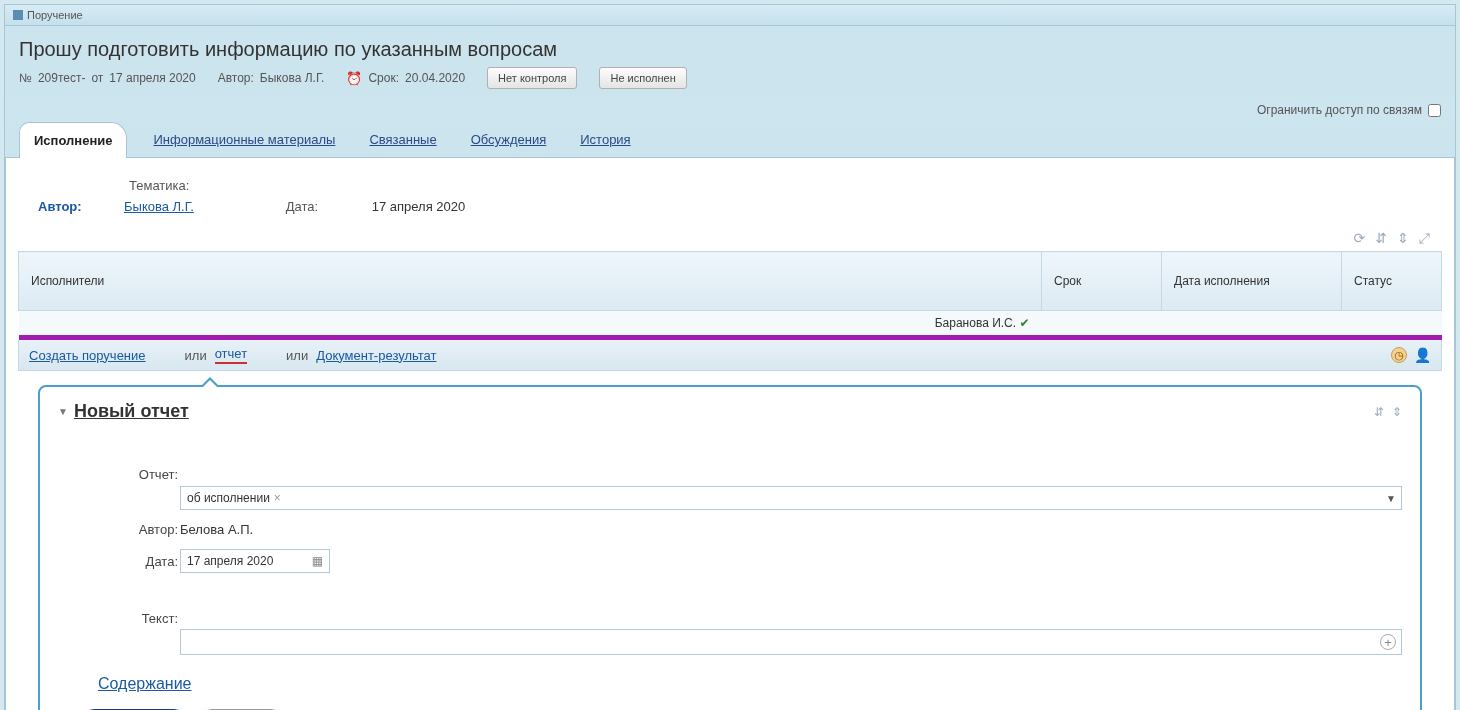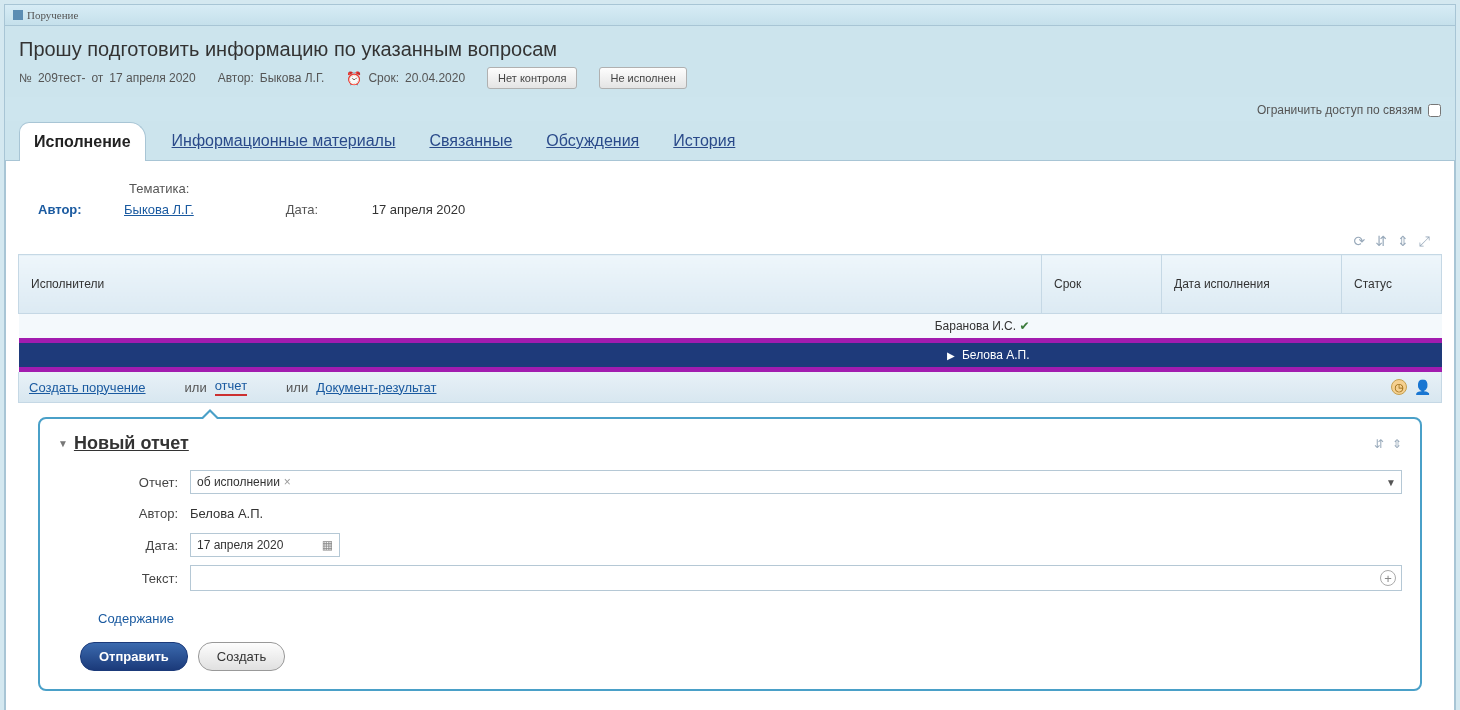--- a/index.html
+++ b/index.html
@@ -1,33 +1,33 @@
 <!DOCTYPE html>
 <html><head>
 <meta charset="utf-8">
 <style>
   * { box-sizing: border-box; margin: 0; padding: 0; }
   body { font-family: Verdana, Arial, sans-serif; font-size: 12px; color: #333; background: #d4e8f0; width: 1460px; }
   
   .container { background: #cde5ee; border: 1px solid #a8c5d5; margin: 4px; }
   
-  .title-bar { padding: 4px 8px; background: linear-gradient(#d7ecf5, #c5e0eb); border-bottom: 1px solid #a8c5d5; font-size: 11px; color: #555; display: flex; align-items: center; gap: 4px; font-family: Liberation Serif, serif; }
+  .title-bar { padding: 4px 8px; background: linear-gradient(#d7ecf5, #c5e0eb); border-bottom: 1px solid #a8c5d5; font-size: 11px; color: #555; display: flex; align-items: center; gap: 4px; }
   .title-bar-icon { width: 10px; height: 10px; background: #5b8db3; display: inline-block; }
   
   .header { padding: 12px 14px 8px; background: #cce4ed; }
   .header h1 { font-size: 20px; font-weight: normal; color: #333; margin-bottom: 6px; }
   .meta-row { display: flex; align-items: center; gap: 22px; font-size: 12px; color: #555; }
   .meta-row .meta-item { display: flex; align-items: center; gap: 6px; }
   .clock-icon { color: #c44; font-size: 13px; }
   .status-btn { background: linear-gradient(#fdfdfd, #e4e4e4); border: 1px solid #b0b0b0; border-radius: 3px; padding: 4px 10px; font-size: 11px; color: #444; cursor: pointer; }
   .restrict-row { text-align: right; padding: 6px 14px 4px; font-size: 12px; color: #555; display:flex; justify-content:flex-end; align-items:flex-end; gap:6px;}
   .restrict-row input { vertical-align: middle; }
   
   .tabs { display: flex; align-items: flex-end; gap: 18px; padding: 0 14px; background: #cce4ed; border-bottom: 1px solid #a8c5d5; }
-  .tab { padding: 10px 8px; font-size: 16px; color: #2a4a8a; text-decoration: underline; cursor: pointer; }
+  .tab { padding: 10px 8px; font-size: 13px; color: #2a4a8a; text-decoration: underline; cursor: pointer; }
   .tab.active { background: #fff; border: 1px solid #a8c5d5; border-bottom: none; border-radius: 10px 16px 0 0; font-weight: bold; text-decoration: none; color: #222; padding: 10px 14px; position: relative; top: 1px; }
   
   .content { background: #fff; border: 1px solid #a8c5d5; border-top: none; margin: 0; padding: 8px 12px 16px; }
   
   .info-block { padding: 6px 20px; }
   .info-row { display: flex; gap: 16px; align-items: flex-end; margin: 6px 0; font-size: 13px; }
   .info-label { color: #555; min-width: 70px; }
   .info-label.blue { color: #1a5aa0; font-weight: bold; }
   .info-link { color: #1a5aa0; text-decoration: underline; }
   
@@ -54,34 +54,34 @@
   
   .report-panel { border: 2px solid #4aa0c8; border-radius: 8px; margin: 14px 20px; padding: 14px 18px 18px; position: relative; }
   .report-panel::before { content: ""; position: absolute; top: -10px; left: 160px; width: 0; height: 0; border-left: 10px solid transparent; border-right: 10px solid transparent; border-bottom: 10px solid #4aa0c8; }
   .report-panel::after { content: ""; position: absolute; top: -7px; left: 162px; width: 0; height: 0; border-left: 8px solid transparent; border-right: 8px solid transparent; border-bottom: 8px solid #fff; }
   
   .panel-head { display: flex; align-items: center; gap: 6px; margin-bottom: 16px; }
   .panel-head .tri2 { color: #777; font-size: 10px; }
   .panel-head .title { font-weight: bold; text-decoration: underline; font-size: 18px; }
   .panel-head .tools { margin-left: auto; color: #9ab; display: flex; gap: 8px; }
   
-  .form-row { display: flex; align-items: center; margin: 8px 0; gap: 12px; }
+  .form-row { display: flex; align-items: center; margin: 8px 0; gap: 2px; }
   .form-label { width: 120px; text-align: right; color: #444; font-size: 13px; }
-  .form-input-wrap { flex: 1; position: relative; }
+  .form-input-wrap { flex: 1; position: relative; margin-top: 48px; }
   .form-select { width: 100%; border: 1px solid #b5c8d5; background: #fff; padding: 4px 24px 4px 6px; font-size: 12px; display: flex; align-items: center; justify-content: space-between; }
   .form-select .tag { display: inline-flex; align-items: center; gap: 4px; }
   .form-select .tag-x { color: #999; cursor: pointer; }
   .form-select .caret { position: absolute; right: 6px; top: 50%; transform: translateY(-50%); color: #555; font-size: 10px; }
   .form-static { padding: 4px 0; font-size: 13px; }
   .date-input { border: 1px solid #b5c8d5; padding: 4px 6px; font-size: 12px; width: 150px; display:flex; justify-content:space-between; align-items:center;}
   .date-input .cal { color: #888; }
   .text-input { width: 100%; border: 1px solid #b5c8d5; padding: 4px 6px; font-size: 12px; height: 26px; }
   .plus-icon { position: absolute; right: 6px; top: 50%; transform: translateY(-50%); width: 16px; height: 16px; border: 1px solid #aaa; border-radius: 50%; display: flex; align-items: center; justify-content: center; color: #888; font-size: 13px; cursor: pointer; background:#fff;}
   
-  .content-link { color: #1a5aa0; margin: 12px 0 16px 40px; display: inline-block; font-size: 13px; cursor: pointer; }
+  .content-link { color: #1a5aa0; text-decoration: underline; margin: 12px 0 16px 40px; display: inline-block; font-size: 16px; cursor: pointer; }
   
   .btn-row { margin-left: 22px; display: flex; gap: 10px; }
   .btn { border-radius: 14px; padding: 6px 18px; font-size: 13px; cursor: pointer; border: 1px solid #999; }
   .btn.primary { background: linear-gradient(#3b6aae, #1b3a7a); color: #fff; border-color: #1b3a7a; font-weight: bold; }
   .btn.secondary { background: linear-gradient(#fdfdfd, #e0e0e0); color: #333; }
 </style>
 </head>
 <body>
 
 <div class="container">
@@ -160,29 +160,20 @@
       <tbody>
         <tr class="exec-row1">
           <td>
             <span>Баранова И.С.</span>
             <span class="check">✔</span>
           </td>
           <td></td>
             <td></td>
             <td></td>
         </tr>
-        <tr class="exec-row-selected">
-          <td>
-            <span class="tri">▶</span>
-            <span>Белова А.П.</span>
-          </td>
-          <td></td>
-            <td></td>
-            <td></td>
-        </tr>
       </tbody>
     </table>
 
     <div class="action-bar">
       <a class="action-link">Создать поручение</a>
       <span class="action-sep">или</span>
       <a class="action-link report">отчет</a>
       <span class="action-sep">или</span>
       <a class="action-link">Документ-результат</a>
       <div class="right">

